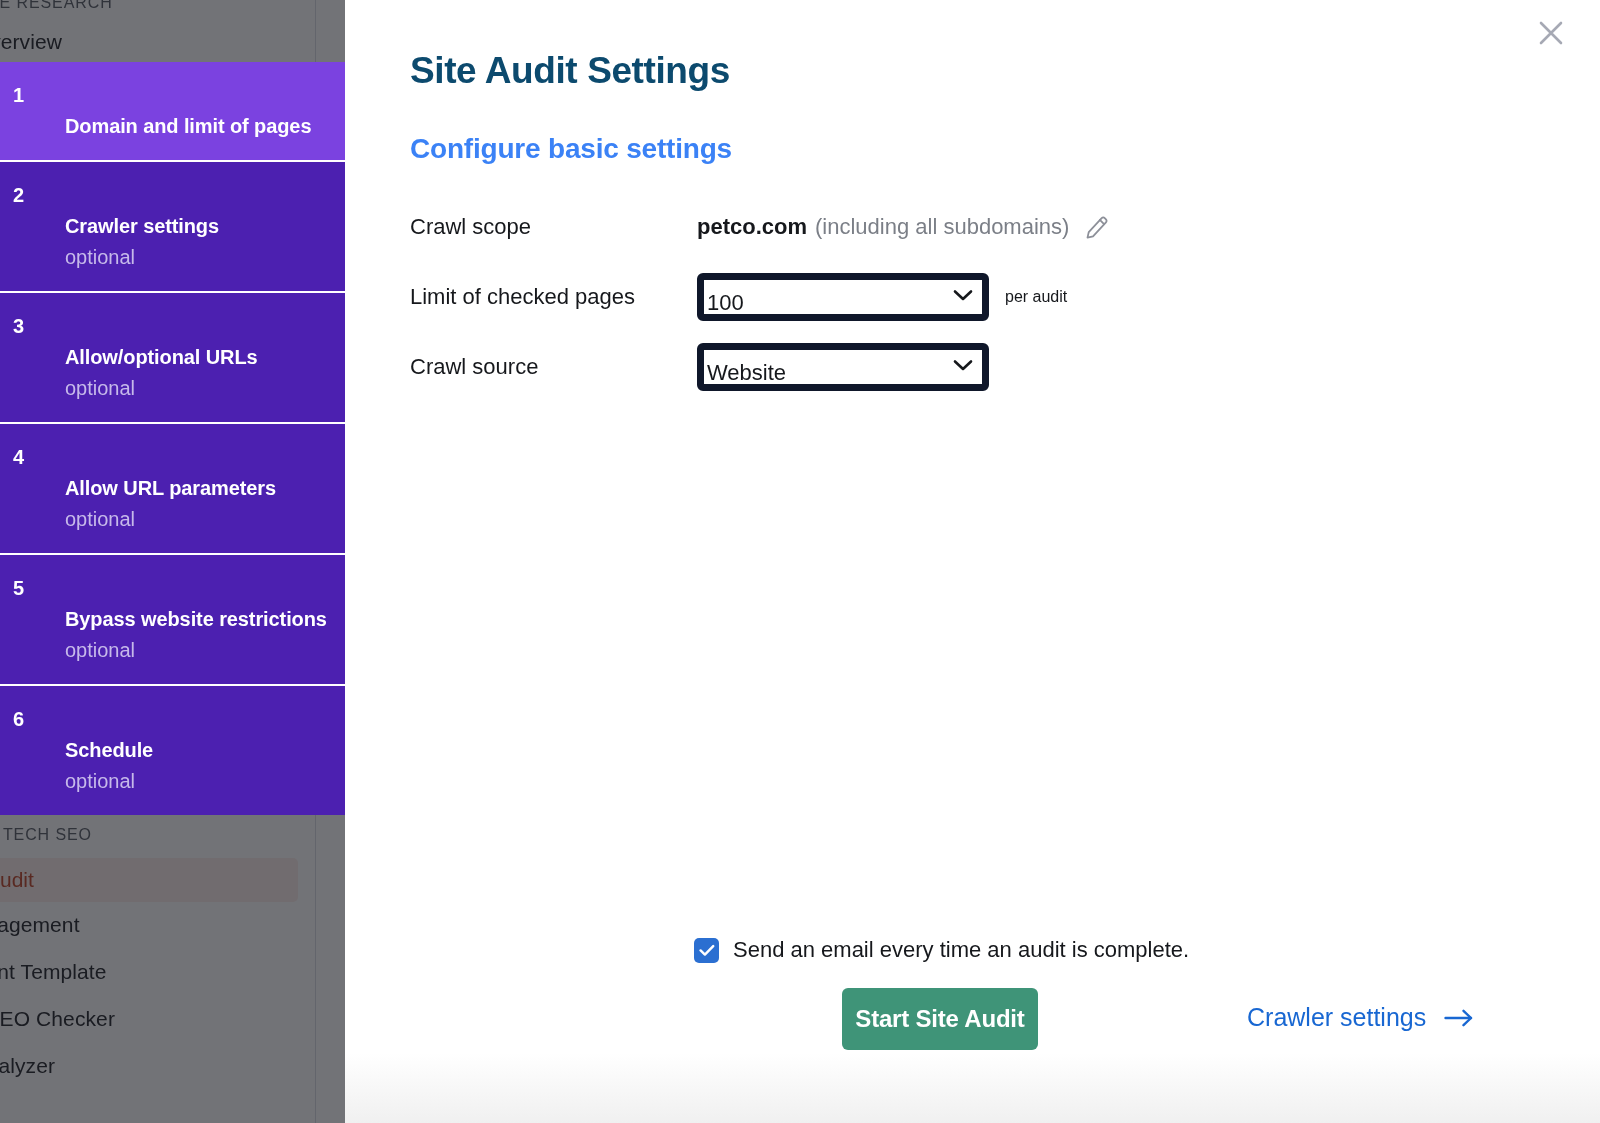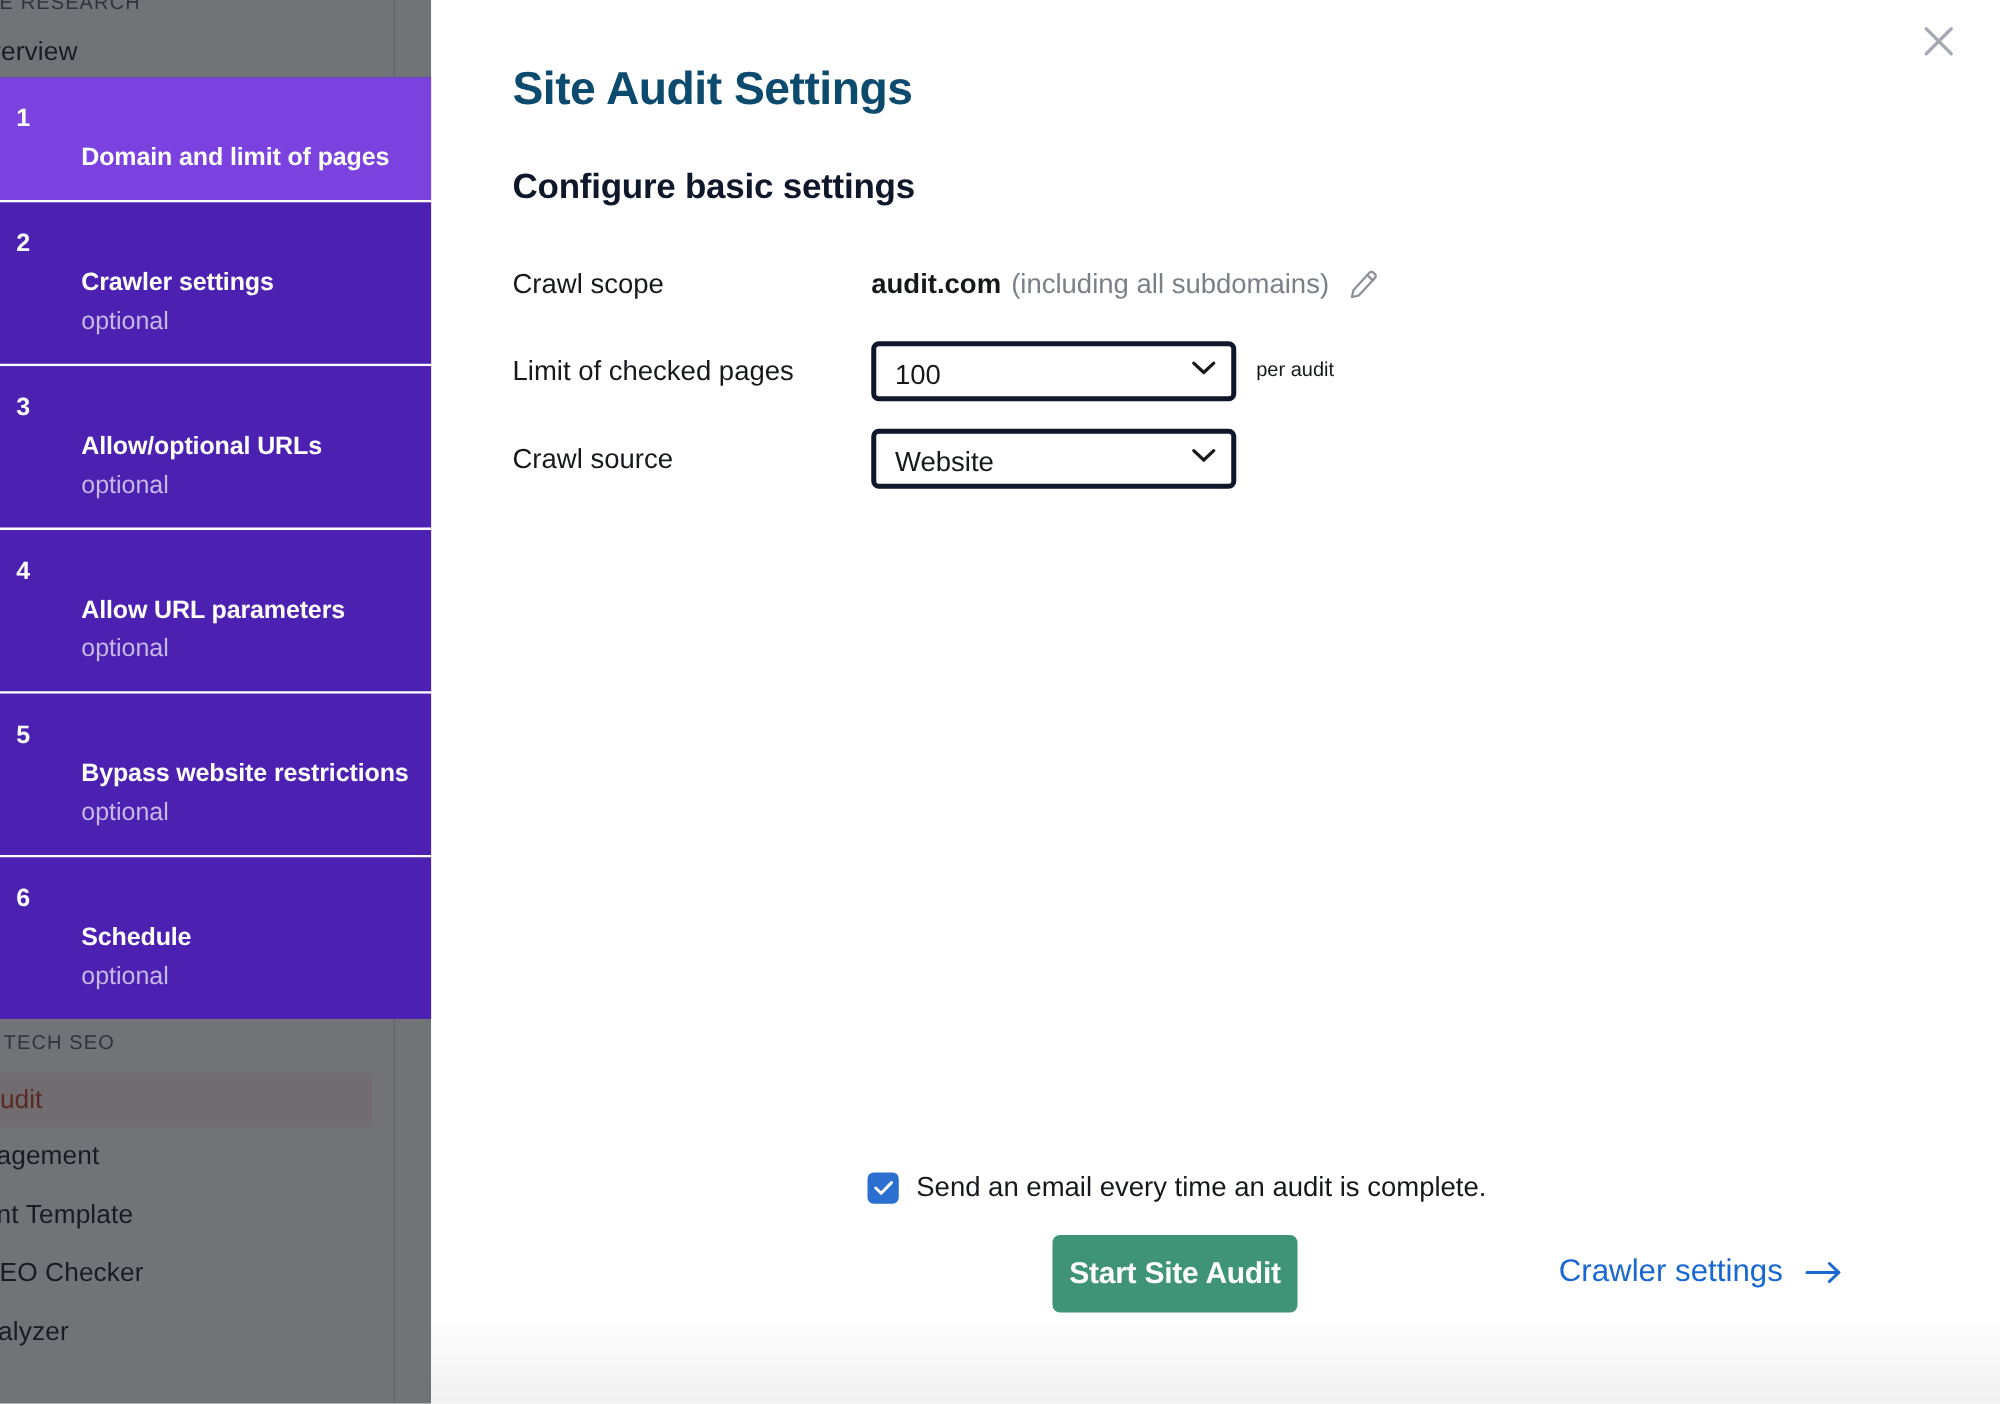--- a/index.html
+++ b/index.html
@@ -172,21 +172,21 @@
     font-weight: 700;
     color: #0c4a6e;
     letter-spacing: -.4px;
   }
   .section-title {
     position: absolute;
     top: 133px;
     left: 65px;
     font-size: 28px;
     font-weight: 700;
-    color: #0f172a;
+    color: #3b82f6;
     letter-spacing: -.2px;
   }
 
   .form {
     position: absolute;
     top: 203px;
     left: 65px;
     width: 1050px;
   }
   .form-row {
@@ -217,27 +217,27 @@
     align-items: center;
     cursor: pointer;
   }
 
   .select-wrap { position: relative; display: inline-block; }
   select.ui-select {
     -webkit-appearance: none;
     appearance: none;
     width: 292px;
     height: 48px;
-    border: 4px solid #0f172a;
+    border: 7px solid #0f172a;
     border-radius: 6px;
     background: #ffffff;
     font-size: 22px;
     font-family: "Liberation Sans", sans-serif;
     color: #16181c;
-    padding: 0 48px 0 15px;
+    padding: 0 48px 0 3px;
     line-height: 46px;
     cursor: pointer;
   }
   .select-chevron {
     position: absolute;
     right: 16px;
     top: 50%;
     transform: translateY(-50%);
     pointer-events: none;
   }
@@ -396,21 +396,21 @@
     </button>
 
     <div class="modal-title">Site Audit Settings</div>
     <div class="section-title">Configure basic settings</div>
 
     <div class="form">
 
       <div class="form-row">
         <div class="form-label">Crawl scope</div>
         <div class="scope-value">
-          <span class="scope-domain">audit.com</span>
+          <span class="scope-domain">petco.com</span>
           <span class="scope-note">(including all subdomains)</span>
           <span class="edit-icon">
             <svg width="27" height="27" viewBox="0 0 24 24" fill="none">
               <path d="M16.6 3.6a1.9 1.9 0 0 1 2.7 0l1.1 1.1a1.9 1.9 0 0 1 0 2.7L8.9 19.9 4 21l1.1-4.9L16.6 3.6z" stroke="#8d9099" stroke-width="1.6" stroke-linejoin="round"></path>
               <path d="M15 5.3l3.7 3.7" stroke="#8d9099" stroke-width="1.6" stroke-linecap="round"></path>
             </svg>
           </span>
         </div>
       </div>
 

